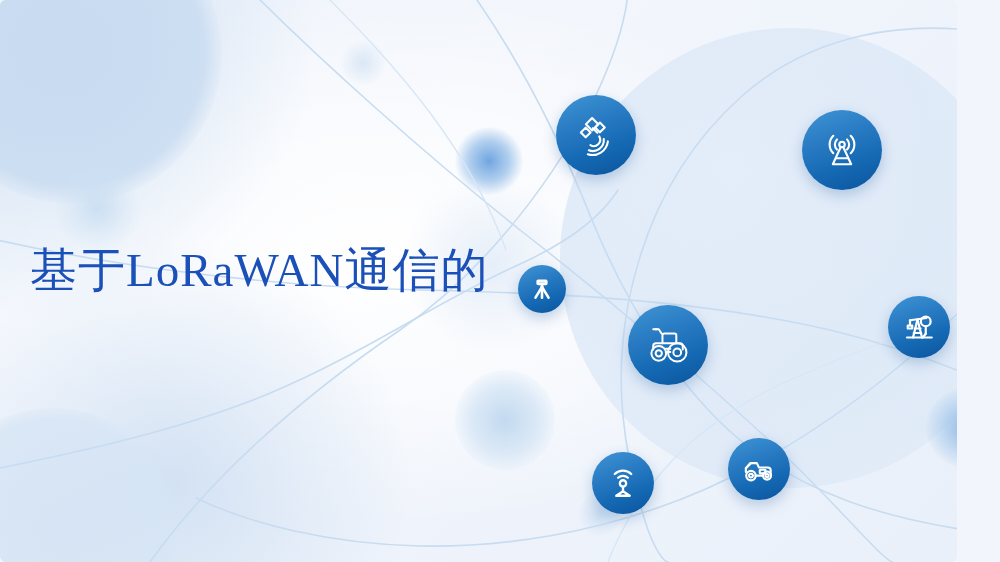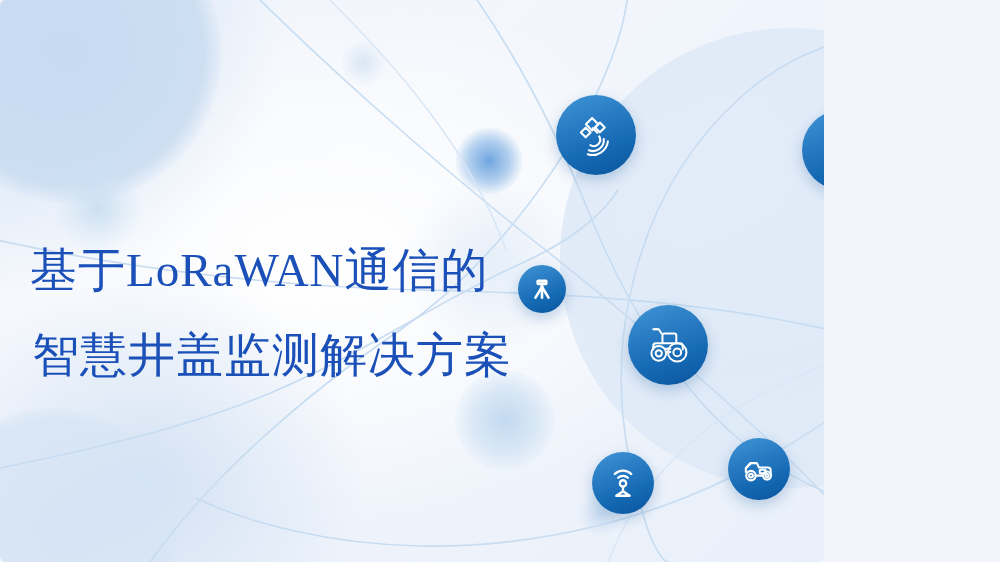--- a/index.html
+++ b/index.html
@@ -3,21 +3,21 @@
 <meta charset="utf-8">
 <style>
   * { margin:0; padding:0; box-sizing:border-box; }
   html,body { width:1000px; height:562px; overflow:hidden; }
   body {
     font-family:"Liberation Sans", sans-serif;
     background:#f2f5fb;
   }
   #slide {
     position:relative;
-    width:824px; height:562px;
+    width:957px; height:562px;
     overflow:hidden;
     background:
       radial-gradient(circle at 18% 86%, rgba(205,222,242,0.85) 0%, rgba(205,222,242,0) 26%),
       radial-gradient(circle at 3% 6%, rgba(203,221,241,0.95) 0%, rgba(203,221,241,0) 27%),
       radial-gradient(ellipse at 40% 46%, #ffffff 0%, rgba(255,255,255,0.55) 34%, rgba(255,255,255,0) 62%),
       linear-gradient(135deg, #eff4fc 0%, #f3f6fc 38%, #eef3fb 68%, #e9f0f9 100%);
     border-radius: 6px;
   }
 
   
@@ -120,21 +120,20 @@
                C560,246 598,222 618,190"></path>
     </g>
     <g fill="none" stroke="#d7e6f6" stroke-width="1.3" stroke-linecap="round">
       <path d="M608,562 C640,480 700,420 790,380 C880,340 960,316 1010,306"></path>
       <path d="M330,0 C400,70 470,150 506,250"></path>
     </g>
   </svg>
 
   <div class="title-block">
     <div class="title-line l1">基于LoRaWAN通信的</div>
-    <div class="title-line l2">智慧井盖监测解决方案</div>
   </div>
 
   <div class="node" style="left:556px; top:95px; width:80px; height:80px;">
     <svg width="44" height="44" viewBox="0 0 48 48" fill="none" stroke="#ffffff" stroke-width="2.1" stroke-linecap="round" stroke-linejoin="round">
       <rect x="15" y="7.5" width="9.5" height="9.5" transform="rotate(45 19.75 12.25)"></rect>
       <rect x="24.5" y="12" width="7.5" height="7.5" transform="rotate(45 28.25 15.75)"></rect>
       <rect x="9" y="17.5" width="7.5" height="7.5" transform="rotate(45 12.75 21.25)"></rect>
       <line x1="20.5" y1="16.5" x2="25.5" y2="21.5"></line>
       <path d="M27.5 25.5 a7 7 0 0 1 -9.6 9.6"></path>
       <path d="M32.5 28.5 a12 12 0 0 1 -16.3 12.2"></path>

